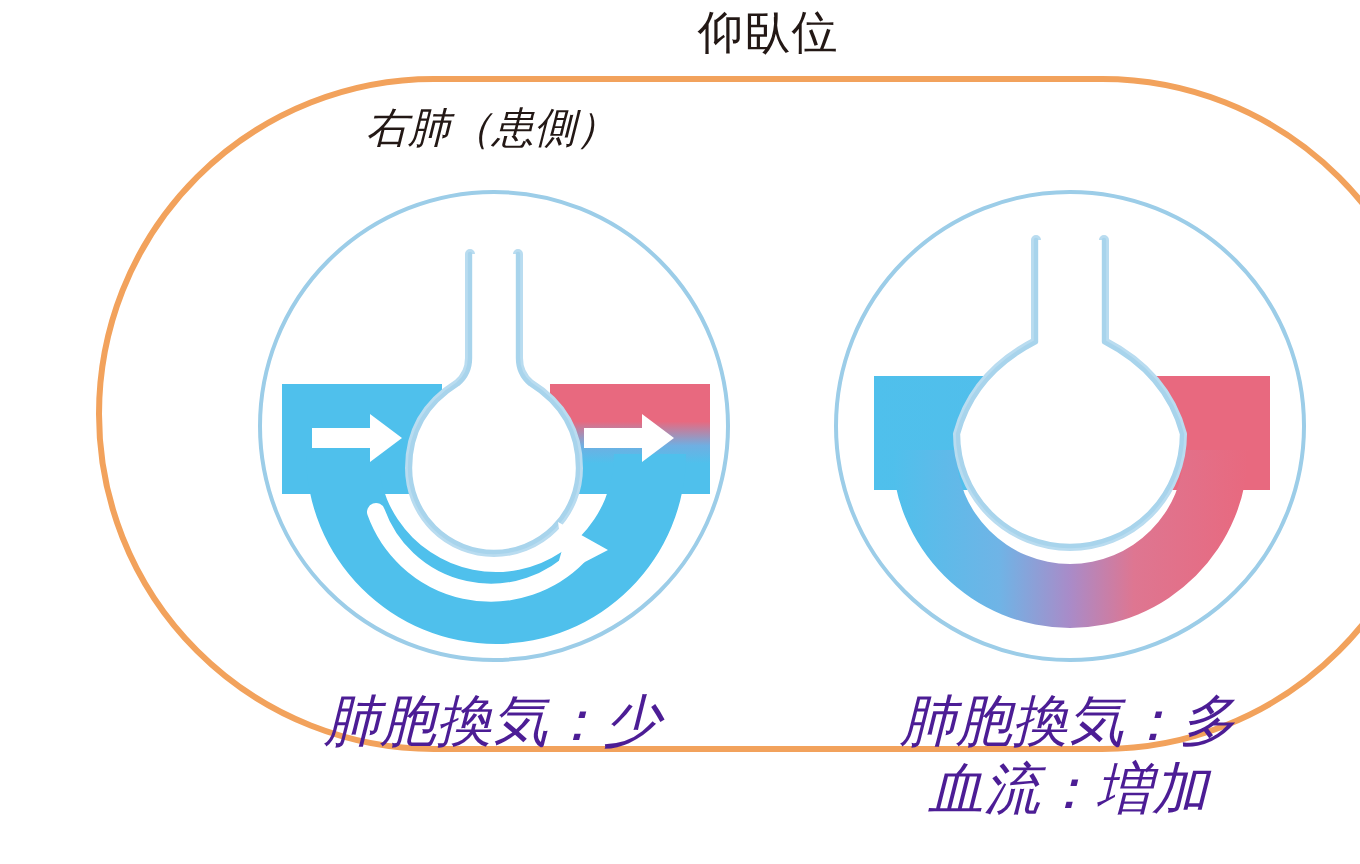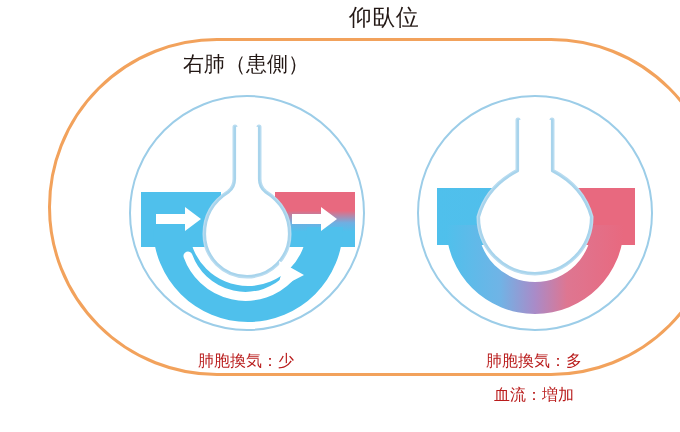--- a/index.html
+++ b/index.html
@@ -50,20 +50,21 @@
     box-sizing: border-box;
     background: transparent;
   }
 
   
   .panel {
     position: absolute;
     top: 50px;
     width: 300px;
     height: 382px;
+    font-style: italic;
   }
   .panel.left  { left: 52px; }
   .panel.right { left: 340px; }
 
   .panel-heading {
     position: absolute;
     left: 0;
     top: 0;
     width: 300px;
     text-align: center;
@@ -95,23 +96,23 @@
 
   
   .captions {
     position: absolute;
     left: 0;
     top: 294px;
     width: 300px;
     text-align: center;
   }
   .caption-line {
-    font-size: 16px;
+    font-size: 28px;
     line-height: 34px;
-    color: #b91c1c;
+    color: #4c1d95;
     white-space: nowrap;
   }
 </style>
 </head>
 <body>
 
 <div id="stage">
 
   <div class="title">仰臥位</div>
 

